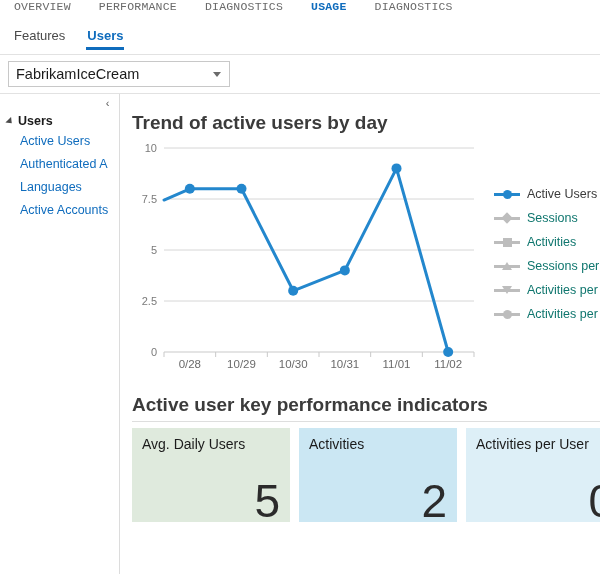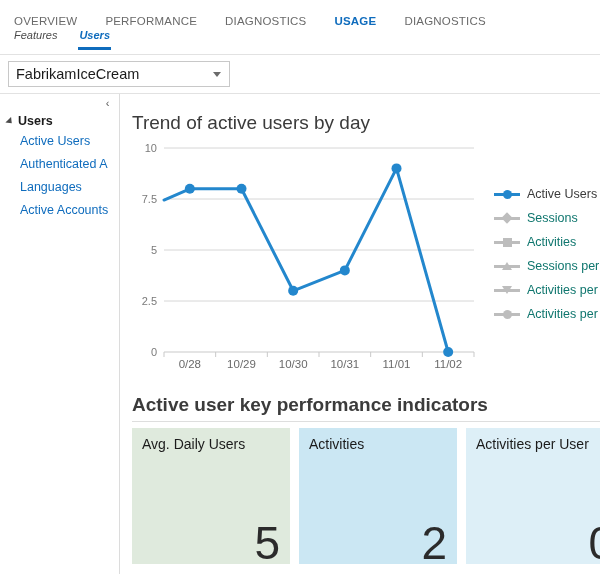--- a/index.html
+++ b/index.html
@@ -14,24 +14,25 @@
     overflow: hidden;
     font-family: "Liberation Sans", sans-serif;
     color: #333333;
     position: relative;
   }
 
   
   .top-nav {
     height: 27px;
     display: flex;
-    align-items: flex-end;
+    align-items: flex-start;
     padding-left: 14px;
     box-sizing: border-box;
     background: #ffffff;
+    font-family: Liberation Mono, monospace;
   }
   .top-nav-item {
     font-size: 11.5px;
     letter-spacing: 0.2px;
     color: #6a6a6a;
     margin-right: 28px;
     white-space: nowrap;
     cursor: pointer;
   }
   .top-nav-item.active {
@@ -43,29 +44,28 @@
   .sub-nav {
     height: 27px;
     display: flex;
     align-items: flex-start;
     padding-left: 14px;
     box-sizing: border-box;
     background: #ffffff;
     position: relative;
   }
   .sub-nav-item {
-    font-size: 11px;
+    font-size: 13px;
     color: #4a4a4a;
     margin-right: 22px;
     white-space: nowrap;
     cursor: pointer;
     padding-bottom: 6px;
     position: relative;
     line-height: 17px;
-    font-style: italic;
   }
   .sub-nav-item.active {
     color: #0f6cbd;
     font-weight: bold;
   }
   .sub-nav-item.active::after {
     content: "";
     position: absolute;
     left: -1px;
     right: -1px;
@@ -185,21 +185,21 @@
     overflow: hidden;
     position: relative;
     padding-left: 12px;
   }
 
   .section {
     padding-top: 18px;
   }
   .section-title {
     font-size: 19px;
-    font-weight: normal;
+    font-weight: bold;
     color: #3b3b3b;
     margin: 0 0 4px 0;
     padding-left: 0;
     white-space: nowrap;
   }
 
   
   .chart-block {
     display: flex;
     align-items: flex-start;
@@ -255,21 +255,21 @@
     margin: 0 0 6px 0;
     white-space: nowrap;
   }
   .kpi-row {
     display: flex;
     gap: 9px;
   }
   .kpi-card {
     width: 158px;
     min-width: 158px;
-    height: 136px;
+    height: 94px;
     box-sizing: border-box;
     padding: 8px 10px 4px 10px;
     position: relative;
   }
   .kpi-title {
     font-size: 14px;
     color: #1b1b1b;
     white-space: nowrap;
   }
   .kpi-value {

